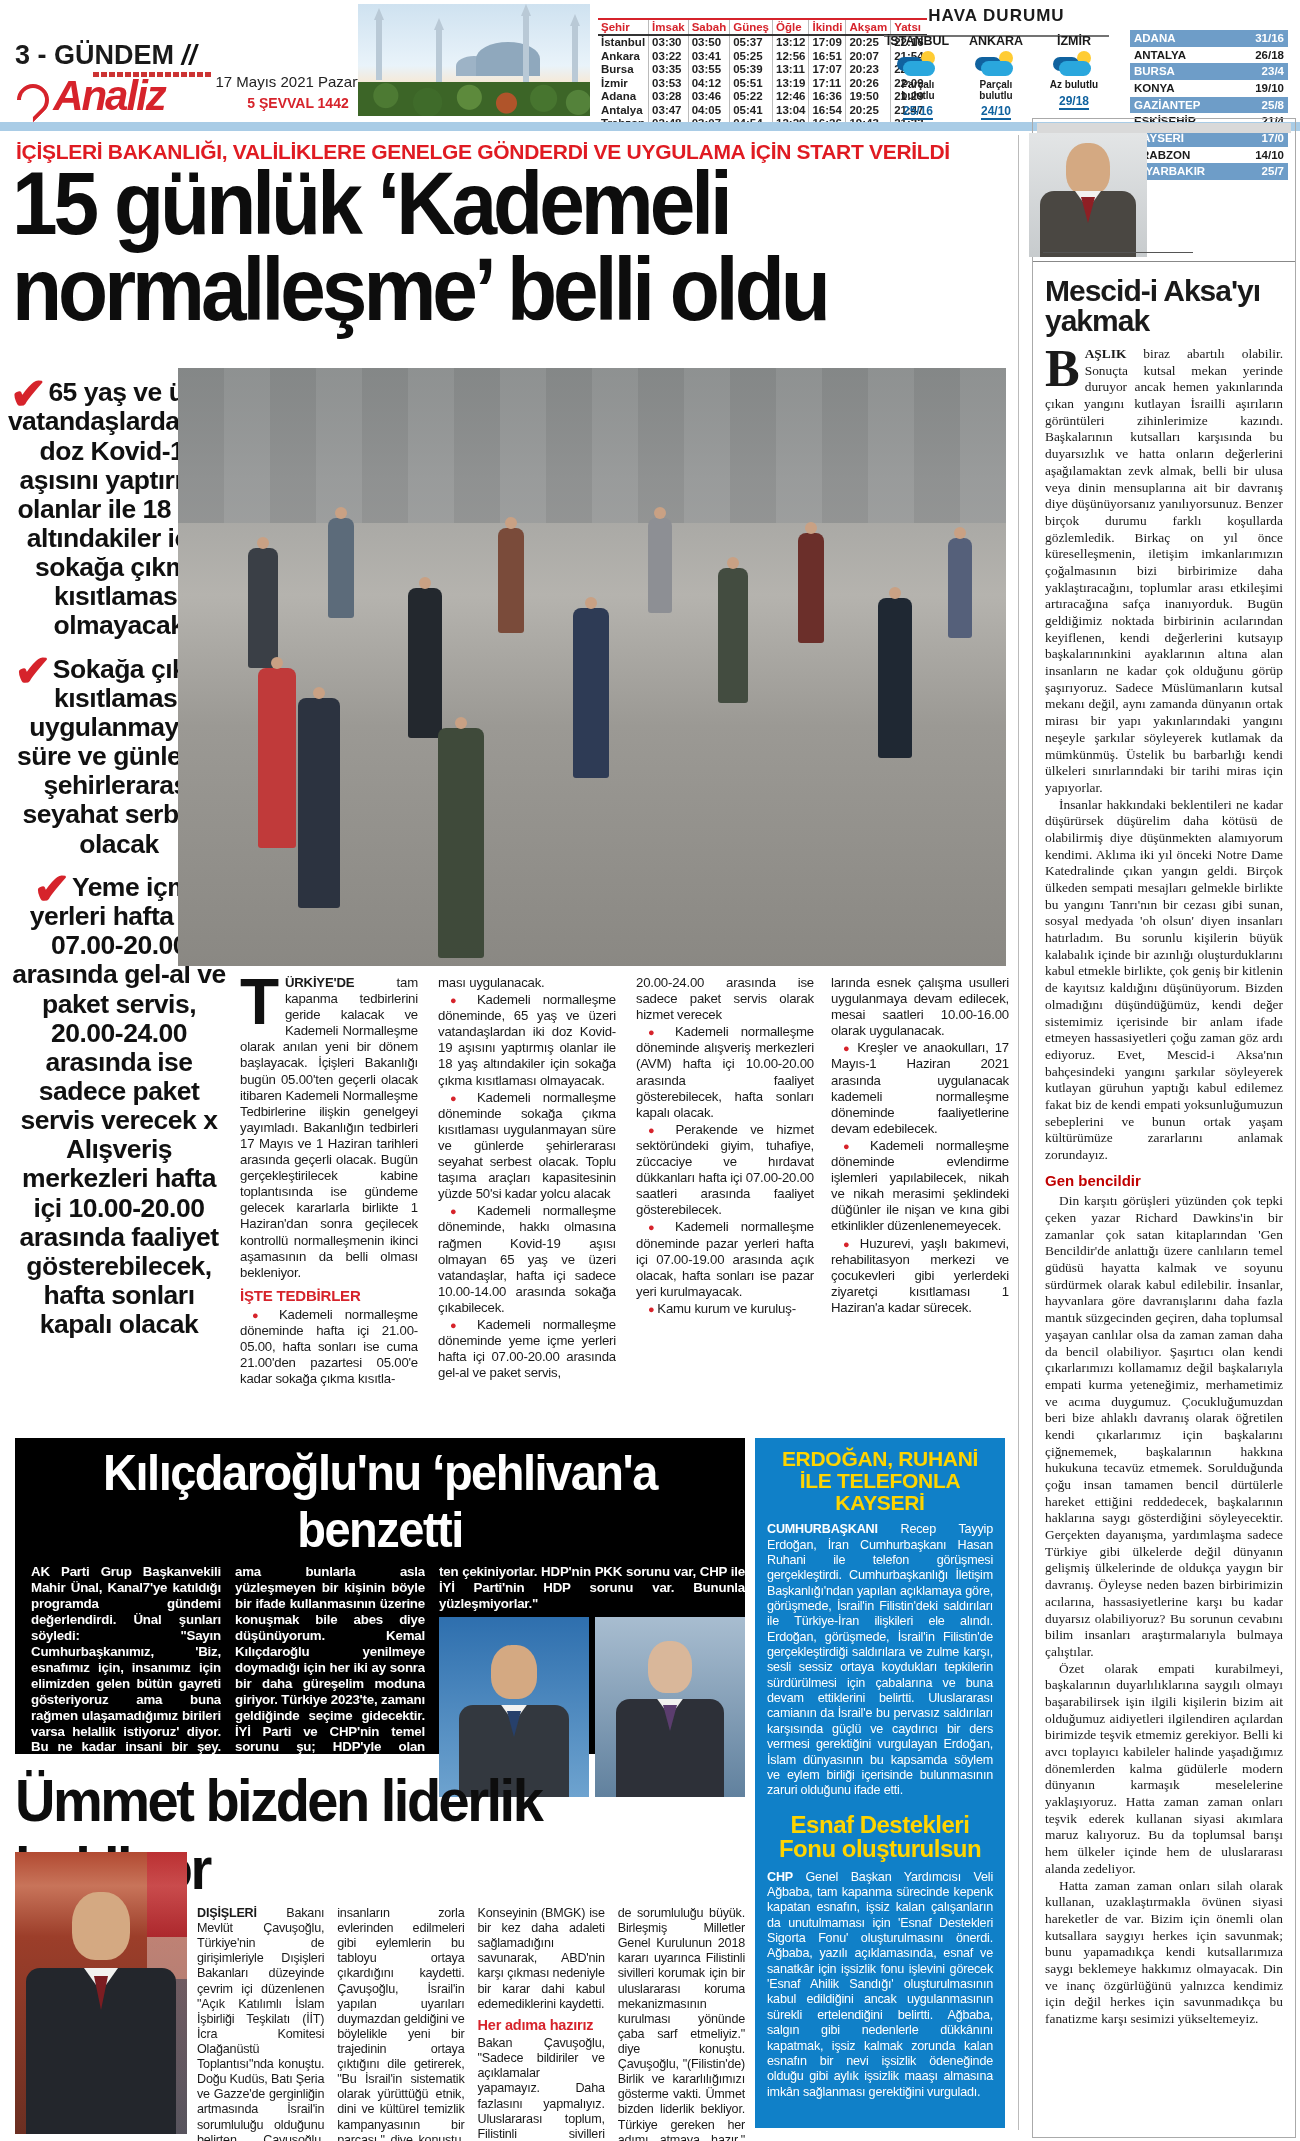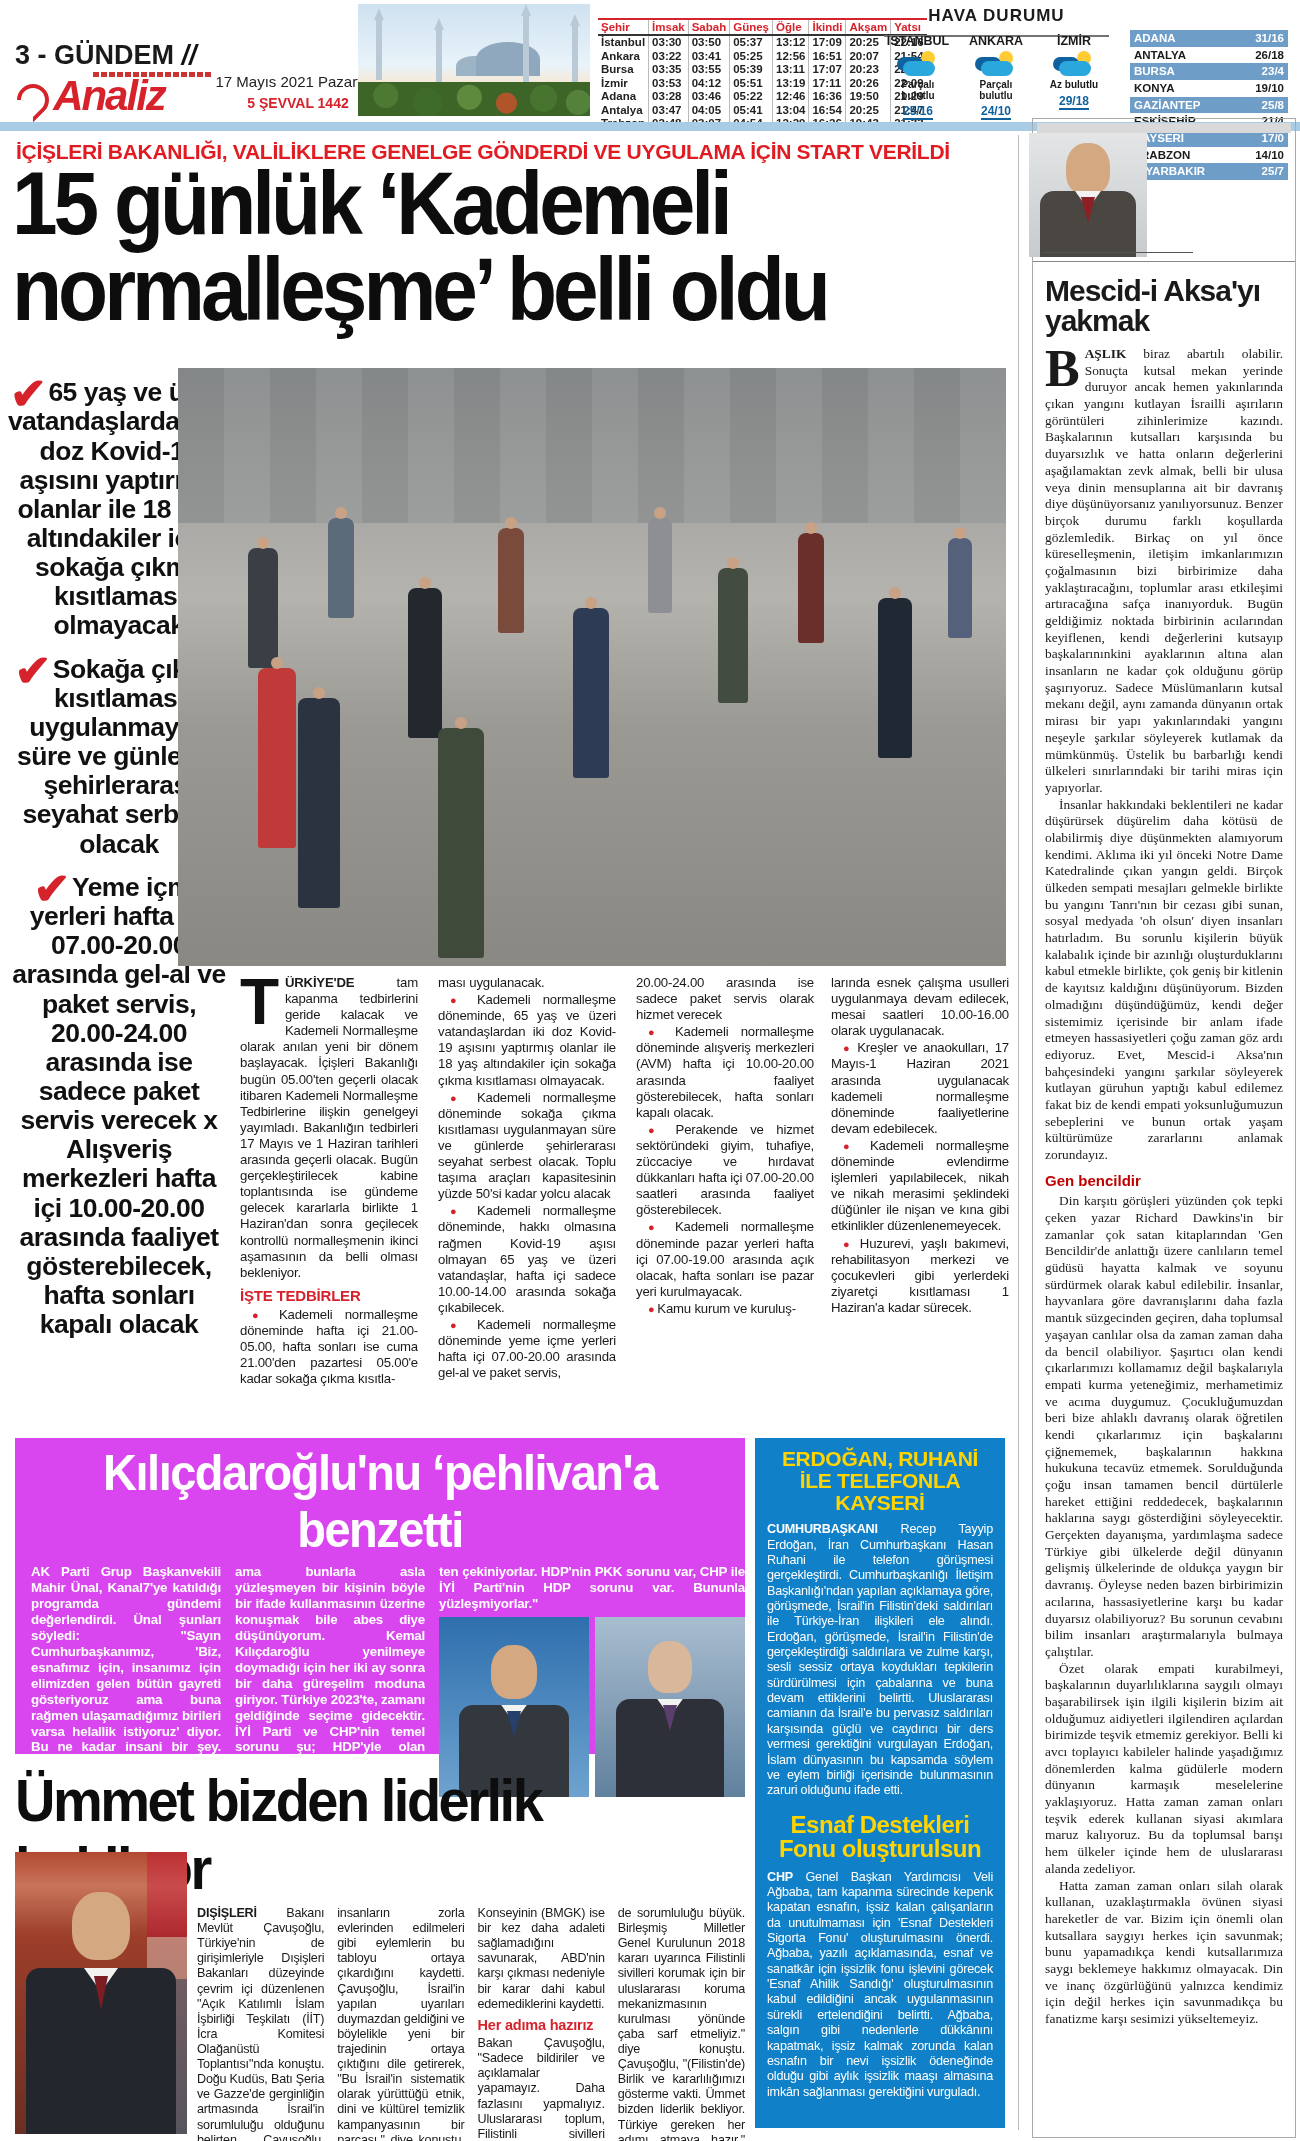--- a/index.html
+++ b/index.html
@@ -90,21 +90,21 @@
   .portrait .body{position:absolute;left:50%;transform:translateX(-50%);border-radius:14px 14px 0 0;background:#4a4742;}
   .portrait .tie{position:absolute;left:50%;transform:translateX(-50%);width:0;height:0;border-left:7px solid transparent;border-right:7px solid transparent;border-top:26px solid #8e1f24;}
   .portrait .shirt{position:absolute;left:50%;transform:translateX(-50%);width:26px;height:18px;background:#f2f2f0;clip-path:polygon(0 0,100% 0,50% 100%);}
   .op-title{padding:14px 12px 6px;font-size:30px;font-weight:bold;line-height:1.0;letter-spacing:-1px;}
   .op-body{padding:4px 12px;font-family:"Liberation Serif",serif;font-size:13.4px;line-height:1.245;text-align:justify;height:1690px;overflow:hidden;}
   .op-body p{margin:0;text-indent:14px;}
   .op-body p.first{text-indent:0;}
   .op-body .oplead{float:left;font-size:52px;line-height:0.8;font-weight:bold;margin:2px 5px 0 0;font-family:"Liberation Serif",serif;}
   .op-body .opsub{color:#c00000;font-weight:bold;font-family:"Liberation Sans",sans-serif;font-size:15px;text-indent:0;margin:8px 0 3px;}
   
-  .redbox{position:absolute;left:15px;top:1438px;width:730px;height:316px;background:#d946ef;color:#fff;padding:0;box-sizing:border-box;}
+  .redbox{position:absolute;left:15px;top:1438px;width:730px;height:316px;background:#000000;color:#fff;padding:0;box-sizing:border-box;}
   .redbox .rb-head{font-size:47px;font-weight:bold;letter-spacing:-1.5px;text-align:center;padding:8px 0 2px;transform:scaleY(1.05);}
   .rb-cols{display:flex;gap:14px;padding:6px 16px;}
   .rb-col{font-size:13.3px;font-weight:bold;line-height:1.2;text-align:justify;letter-spacing:-0.2px;}
   .rb-col.c1,.rb-col.c2{width:190px;flex:none;height:232px;overflow:hidden;}
   .rb-col.c3{flex:1;}
   .rb-photos{display:flex;gap:6px;margin-top:5px;}
   .rb-photo{width:150px;height:180px;position:relative;overflow:hidden;}
   .rb-photo.unal{background:linear-gradient(180deg,#2e6fae,#6ea3cf);}
   .rb-photo.kilic{background:linear-gradient(180deg,#9fb6c9,#5b7purple 100%);background:linear-gradient(180deg,#a8bdd0,#61819e);}
   

